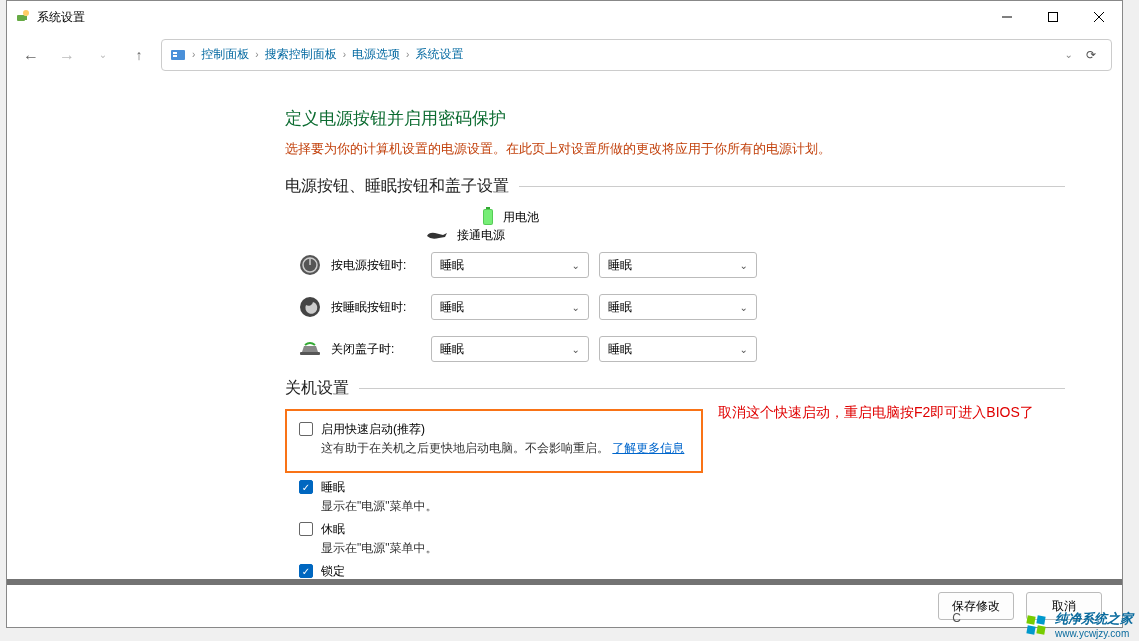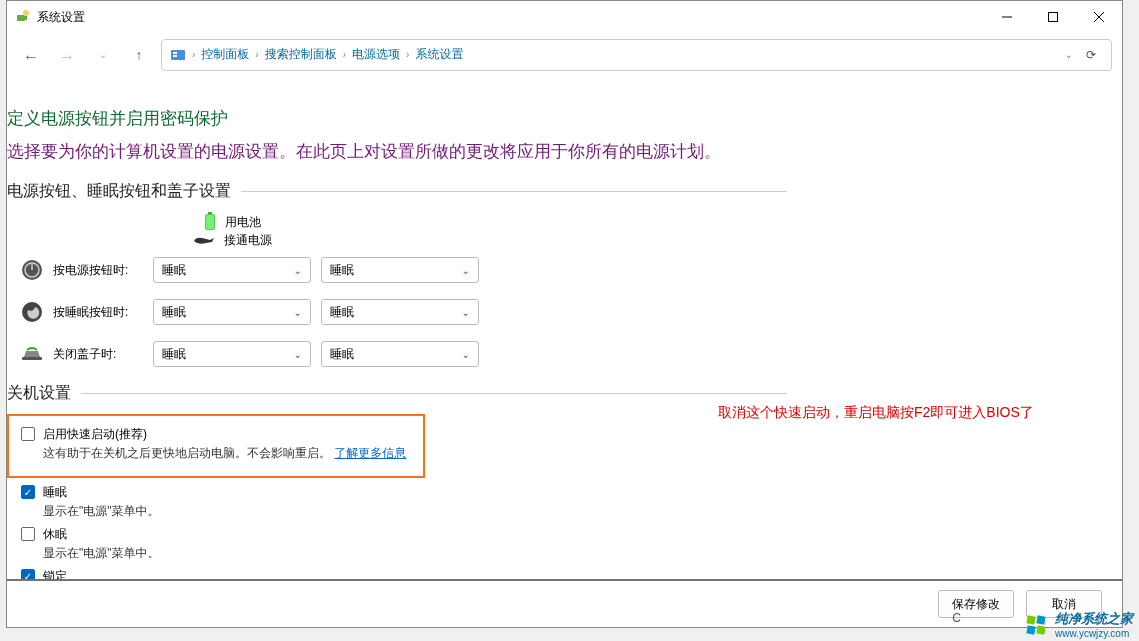--- a/index.html
+++ b/index.html
@@ -16,45 +16,45 @@
 .addrbar { flex: 1; height: 32px; border: 1px solid #ccc; border-radius: 4px; display: flex; align-items: center; padding: 0 8px; gap: 6px; font-size: 12px; }
 .addrbar .cpl-icon { width: 16px; height: 16px; }
 .crumb { color: #0369a1; white-space: nowrap; }
 .crumb-sep { color: #888; font-size: 10px; }
 .addrbar .flexspace { flex: 1; }
 .refresh { width: 24px; color: #555; text-align: center; }
 .chev { color: #888; font-size: 10px; }
 .searchbox { width: 330px; height: 32px; border: 1px solid #ccc; border-radius: 4px; display: flex; align-items: center; padding: 0 8px; font-size: 12px; color: #888; }
 .searchbox .sflex { flex: 1; }
 .content { flex: 1; padding: 30px 0 0 0; overflow: auto; }
-.inner { width: 780px; }
+.inner { width: 780px; margin-left: 278px; }
 .page-title { color: #0b6b30; font-size: 17px; margin-bottom: 10px; }
-.page-desc { font-size: 17px; color: #701a75; margin-bottom: 18px; }
+.page-desc { font-size: 13px; color: #c2410c; margin-bottom: 18px; }
 .section-label { font-size: 16px; color: #222; display: flex; align-items: center; gap: 10px; margin-bottom: 10px; }
 .section-label .hr { flex: 1; height: 1px; background: #ccc; }
 .col-headers { display: flex; margin-left: 140px; margin-bottom: 8px; margin-top: 4px; flex-direction: column; }
 .col-header { display: flex; align-items: center; gap: 8px; font-size: 12px; }
 .col-header.battery { width: 170px; justify-content: center; }
-.col-header.ac { width: 170px; justify-content: center; }
+.col-header.ac { width: 170px; justify-content: flex-start; }
 .setting-row { display: flex; align-items: center; margin-bottom: 16px; margin-left: 14px; }
 .setting-icon { width: 22px; height: 22px; margin-right: 10px; }
 .setting-label { width: 100px; font-size: 12px; }
 .dropdown { width: 158px; height: 26px; border: 1px solid #bbb; border-radius: 3px; display: flex; align-items: center; padding: 0 8px; font-size: 12px; margin-right: 10px; background: #fff; }
 .dropdown .ddflex { flex: 1; }
 .dropdown .ddchev { color: #555; font-size: 10px; }
 .shutdown-box { border: 2px solid #f97316; padding: 10px 12px 8px 12px; margin-top: 4px; width: 418px; position: relative; }
 .chk-row { display: flex; align-items: flex-start; gap: 8px; margin-bottom: 6px; }
 .chk { width: 14px; height: 14px; border: 1px solid #666; border-radius: 2px; flex-shrink: 0; margin-top: 1px; display: flex; align-items: center; justify-content: center; font-size: 10px; color: #fff; }
 .chk.checked { background: #0067c0; border-color: #0067c0; }
 .chk-body { font-size: 12px; }
 .chk-title { color: #000; }
 .chk-sub { color: #333; margin-top: 2px; margin-left: 0; }
 .chk-sub a { color: #0066cc; text-decoration: underline; }
 .annotation { position: absolute; left: 718px; top: 404px; color: #e00000; font-size: 14px; white-space: nowrap; }
-.bottombar { height: 48px; border-top: 2px solid #737373; display: flex; align-items: center; justify-content: flex-end; gap: 12px; padding: 0 20px; }
+.bottombar { height: 48px; border-top: 6px solid #737373; display: flex; align-items: center; justify-content: flex-end; gap: 12px; padding: 0 20px; }
 .btn { min-width: 76px; height: 28px; border: 1px solid #bbb; border-radius: 3px; background: #fdfdfd; font-size: 12px; display: flex; align-items: center; justify-content: center; }
 .watermark { position: absolute; right: 6px; bottom: 2px; display: flex; align-items: center; gap: 8px; }
 .watermark .wlogo { width: 22px; height: 22px; }
 .watermark .wtext { font-size: 13px; color: #0a6b9e; font-style: italic; font-weight: bold; }
 .watermark .wurl { font-size: 10px; color: #0a6b9e; }
 .cindicator { position: absolute; right: 178px; bottom: 16px; font-size: 12px; color: #555; }
 </style>
 </head>
 <body>
 

